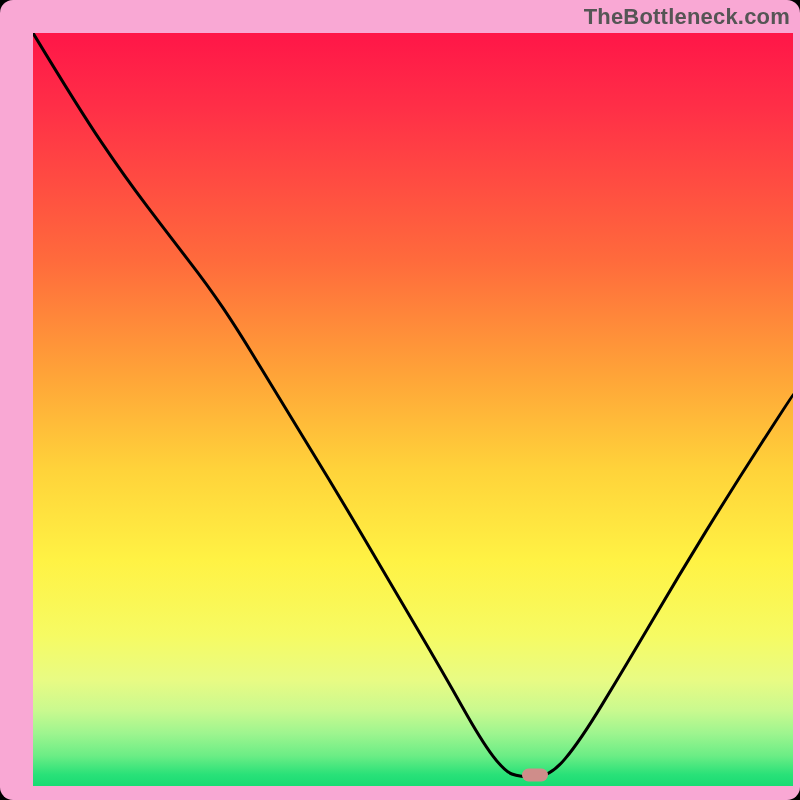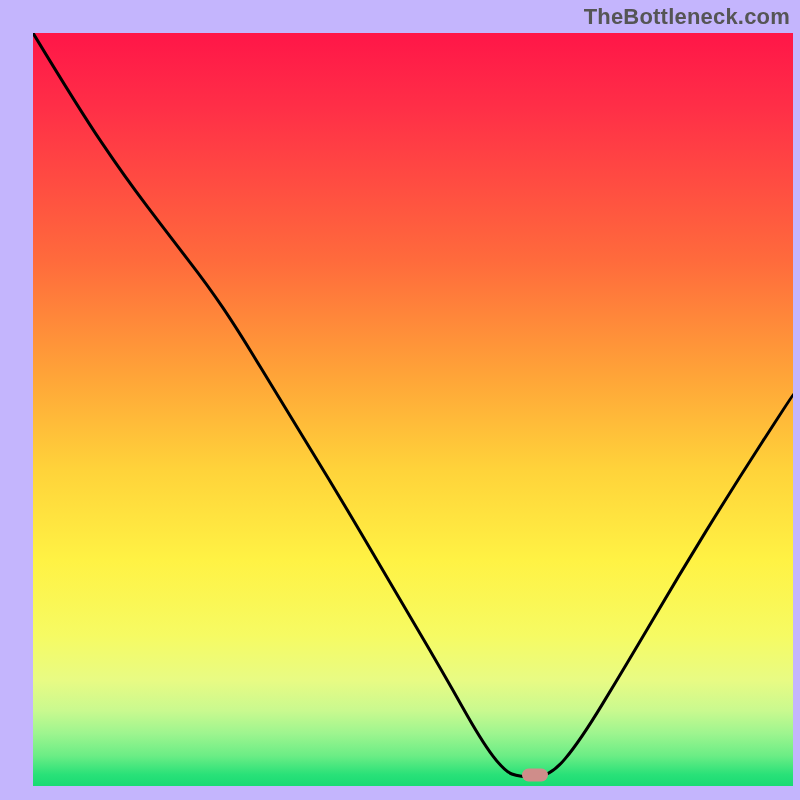--- a/index.html
+++ b/index.html
@@ -8,21 +8,22 @@
     width: 800px;
     height: 800px;
     background: #000;
     font-family: Arial, Helvetica, sans-serif;
     overflow: hidden;
   }
   .frame {
     position: relative;
     width: 800px;
     height: 800px;
-    background: #c4b5fd;
+    background: #f9a8d4;
+    border-radius: 13px;
   }
   .watermark {
     position: absolute;
     top: 4px;
     right: 10px;
     color: #555;
     font-size: 22px;
     font-weight: 600;
     letter-spacing: 0.2px;
     z-index: 10;

